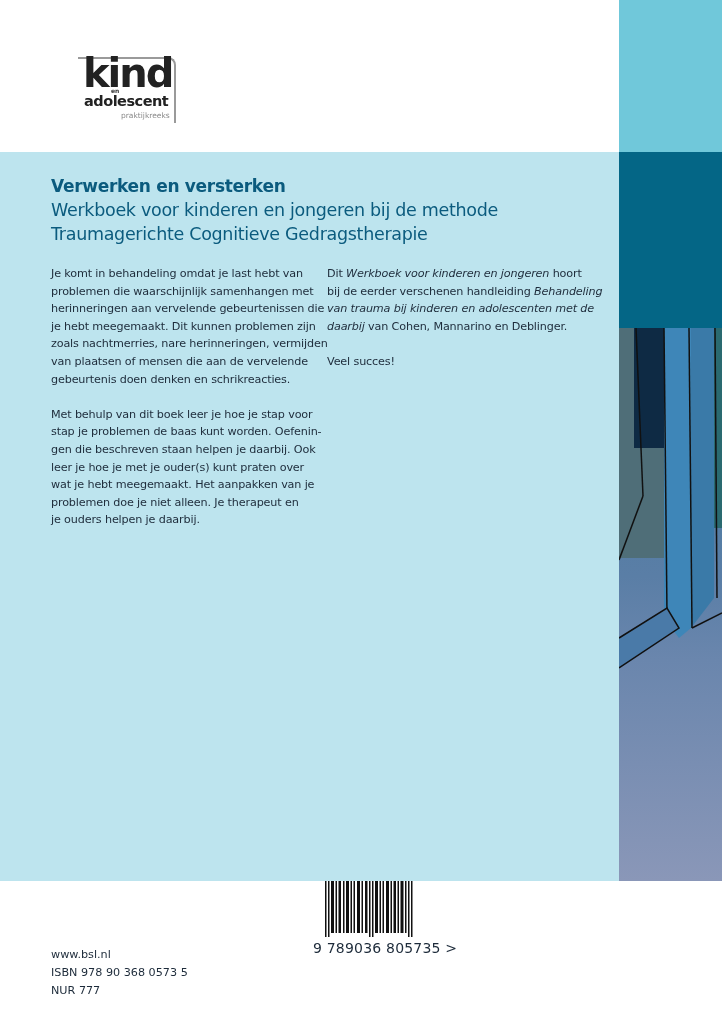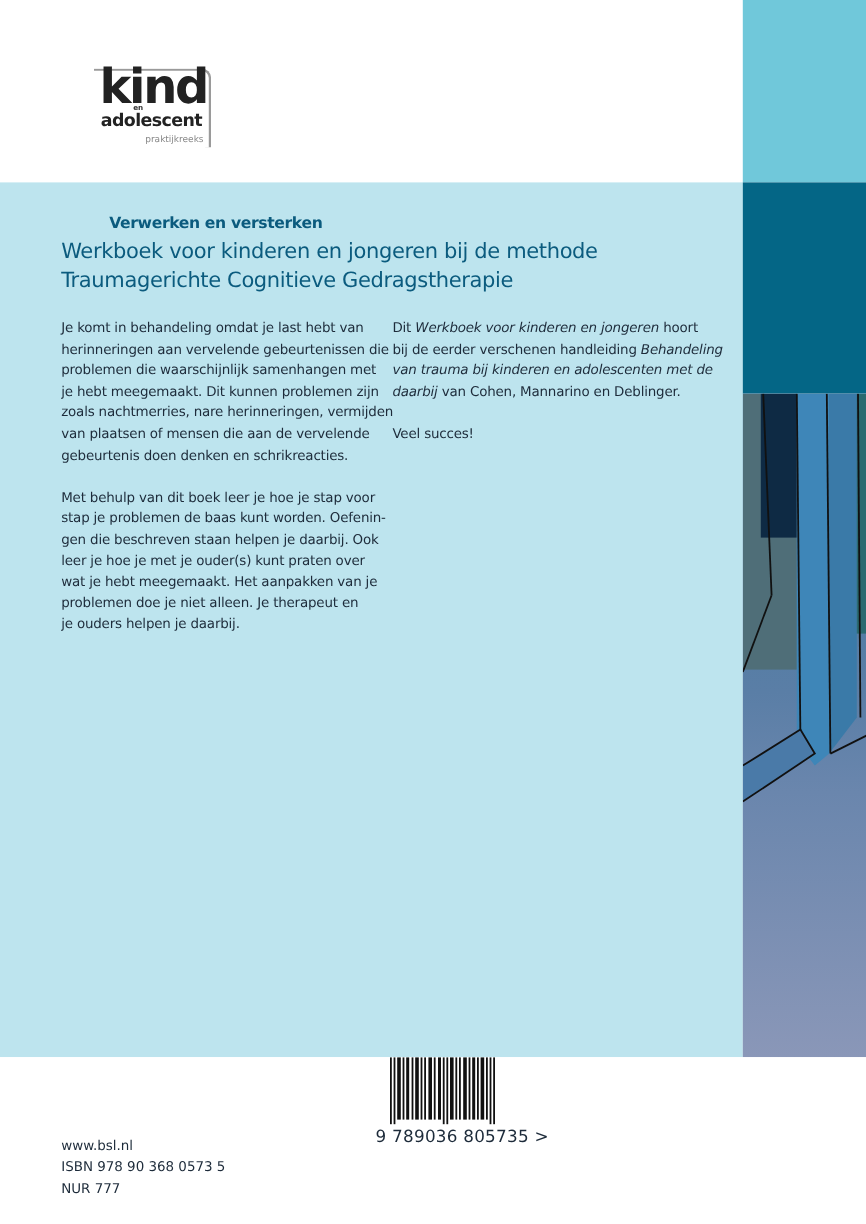--- a/index.html
+++ b/index.html
@@ -11,21 +11,21 @@
   .strip-illus { position: absolute; left: 619px; top: 328px; width: 103px; height: 553px; background: linear-gradient(to bottom, #3f7aa0 0%, #5a7ea6 45%, #6a86ad 60%, #8a97b8 100%); overflow: hidden; }
   .bottom-band { position: absolute; left: 0; top: 881px; width: 722px; height: 139px; background: #ffffff; }
 
   .logo { position: absolute; left: 55px; top: 57px; width: 98px; height: 66px; border: 2px solid #9a9a9a; border-left: none; border-bottom: none; border-radius: 0 8px 0 0; margin-left: 23px; }
   .logo-kind { position: absolute; left: 5px; top: -6px; font-family: "DejaVu Sans", sans-serif; font-weight: bold; font-size: 40px; letter-spacing: -2px; color: #222; line-height: 1; }
   .logo-en { position: absolute; left: 33px; top: 28px; font-size: 6px; color: #333; font-weight: bold; }
   .logo-ado { position: absolute; left: 6px; top: 34px; font-family: "DejaVu Sans", sans-serif; font-weight: bold; font-size: 14.5px; color: #222; letter-spacing: -0.5px; }
   .logo-prak { position: absolute; left: 43px; top: 52px; font-size: 7.5px; color: #888; }
 
   .title-block { position: absolute; left: 51px; top: 175px; color: #0b5b7e; }
-  .title-main { font-family: "DejaVu Sans", sans-serif; font-weight: bold; font-size: 13px; line-height: 23px; letter-spacing: -0.3px; margin-left: 40px; }
+  .title-main { font-family: "DejaVu Sans", sans-serif; font-weight: bold; font-size: 17px; line-height: 23px; letter-spacing: -0.3px; }
   .title-sub { font-family: "DejaVu Sans", sans-serif; font-size: 17.5px; line-height: 24px; letter-spacing: -0.3px; }
 
   .col { position: absolute; font-family: "DejaVu Sans", sans-serif; font-size: 11.2px; line-height: 17.6px; color: #1d2b3a; letter-spacing: -0.15px; }
   .col p { margin-bottom: 17.6px; }
   .col-left { left: 51px; top: 265px; width: 270px; }
   .col-right { left: 327px; top: 265px; width: 285px; }
   .col .line { display: block; white-space: nowrap; }
   em { font-style: italic; }
 
   .footer-info { position: absolute; left: 51px; top: 903px; font-family: "DejaVu Sans", sans-serif; font-size: 11.2px; line-height: 18px; color: #1d2b3a; margin-top: 43px; }
@@ -67,22 +67,22 @@
 
 <div class="title-block">
   <div class="title-main">Verwerken en versterken</div>
   <div class="title-sub">Werkboek voor kinderen en jongeren bij de methode</div>
   <div class="title-sub">Traumagerichte Cognitieve Gedragstherapie</div>
 </div>
 
 <div class="col col-left">
   <p>
     <span class="line">Je komt in behandeling omdat je last hebt van</span>
+    <span class="line">problemen die waarschijnlijk samenhangen met</span>
     <span class="line">herinneringen aan vervelende gebeurtenissen die</span>
-    <span class="line">problemen die waarschijnlijk samenhangen met</span>
     <span class="line">je hebt meegemaakt. Dit kunnen problemen zijn</span>
     <span class="line">zoals nachtmerries, nare herinneringen, vermijden</span>
     <span class="line">van plaatsen of mensen die aan de vervelende</span>
     <span class="line">gebeurtenis doen denken en schrikreacties.</span>
   </p>
   <p>
     <span class="line">Met behulp van dit boek leer je hoe je stap voor</span>
     <span class="line">stap je problemen de baas kunt worden. Oefenin-</span>
     <span class="line">gen die beschreven staan helpen je daarbij. Ook</span>
     <span class="line">leer je hoe je met je ouder(s) kunt praten over</span>

